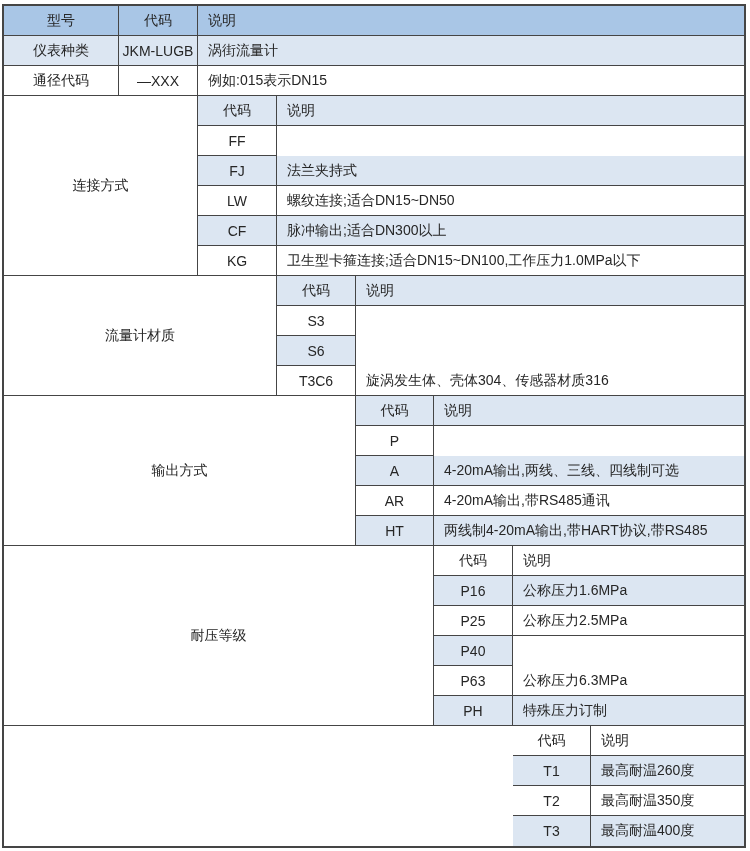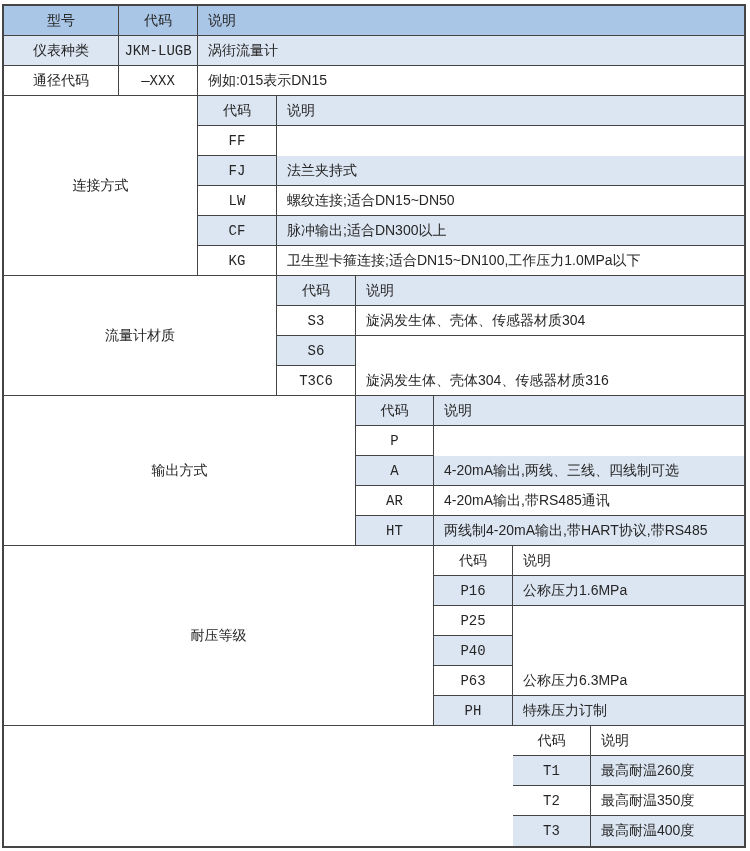--- a/index.html
+++ b/index.html
@@ -24,21 +24,21 @@
     align-items: center;
     font-size: 14px;
     color: #262626;
     white-space: nowrap;
     overflow: hidden;
     box-sizing: border-box;
     background: #ffffff;
   }
   .hd { background: var(--header-bg, #a9c6e6); }
   .al { background: var(--stripe-bg, #dce6f2); }
-  .ct { justify-content: center; font-family: Liberation Mono, monospace; }
+  .ct { justify-content: center; }
   .lf { padding-left: 10px; }
   .nr { border-right: none; }
   .nb { border-bottom: none; }
 </style>
 </head>
 <body>
 
 <div class="spec-table">
 
   <div class="c hd ct" style="grid-area:1/1/2/2">型号</div>
@@ -63,21 +63,20 @@
   <div class="c lf nr" style="grid-area:7/4/8/9">螺纹连接;适合DN15~DN50</div>
   <div class="c al ct" style="grid-area:8/3/9/4">CF</div>
   <div class="c al lf nr" style="grid-area:8/4/9/9">脉冲输出;适合DN300以上</div>
   <div class="c ct" style="grid-area:9/3/10/4">KG</div>
   <div class="c lf nr" style="grid-area:9/4/10/9">卫生型卡箍连接;适合DN15~DN100,工作压力1.0MPa以下</div>
 
   <div class="c ct" style="grid-area:10/1/14/4">流量计材质</div>
   <div class="c al ct" style="grid-area:10/4/11/5">代码</div>
   <div class="c al lf nr" style="grid-area:10/5/11/9">说明</div>
   <div class="c ct" style="grid-area:11/4/12/5">S3</div>
-  <div class="c lf nr" style="grid-area:11/5/12/9">旋涡发生体、壳体、传感器材质304</div>
   <div class="c al ct" style="grid-area:12/4/13/5">S6</div>
   <div class="c ct" style="grid-area:13/4/14/5">T3C6</div>
   <div class="c lf nr" style="grid-area:13/5/14/9">旋涡发生体、壳体304、传感器材质316</div>
 
   <div class="c ct" style="grid-area:14/1/19/5">输出方式</div>
   <div class="c al ct" style="grid-area:14/5/15/6">代码</div>
   <div class="c al lf nr" style="grid-area:14/6/15/9">说明</div>
   <div class="c ct" style="grid-area:15/5/16/6">P</div>
   <div class="c al ct" style="grid-area:16/5/17/6">A</div>
   <div class="c al lf nr" style="grid-area:16/6/17/9">4-20mA输出,两线、三线、四线制可选</div>
@@ -85,20 +84,21 @@
   <div class="c lf nr" style="grid-area:17/6/18/9">4-20mA输出,带RS485通讯</div>
   <div class="c al ct" style="grid-area:18/5/19/6">HT</div>
   <div class="c al lf nr" style="grid-area:18/6/19/9">两线制4-20mA输出,带HART协议,带RS485</div>
 
   <div class="c ct" style="grid-area:19/1/25/6">耐压等级</div>
   <div class="c ct" style="grid-area:19/6/20/7">代码</div>
   <div class="c lf nr" style="grid-area:19/7/20/9">说明</div>
   <div class="c al ct" style="grid-area:20/6/21/7">P16</div>
   <div class="c al lf nr" style="grid-area:20/7/21/9">公称压力1.6MPa</div>
   <div class="c ct" style="grid-area:21/6/22/7">P25</div>
+  <div class="c lf nr" style="grid-area:21/7/22/9">公称压力2.5MPa</div>
   <div class="c al ct" style="grid-area:22/6/23/7">P40</div>
   <div class="c ct" style="grid-area:23/6/24/7">P63</div>
   <div class="c lf nr" style="grid-area:23/7/24/9">公称压力6.3MPa</div>
   <div class="c al ct" style="grid-area:24/6/25/7">PH</div>
   <div class="c al lf nr" style="grid-area:24/7/25/9">特殊压力订制</div>
 
   <div class="c ct" style="grid-area:25/7/26/8">代码</div>
   <div class="c lf nr" style="grid-area:25/8/26/9">说明</div>
   <div class="c al ct" style="grid-area:26/7/27/8">T1</div>
   <div class="c al lf nr" style="grid-area:26/8/27/9">最高耐温260度</div>

